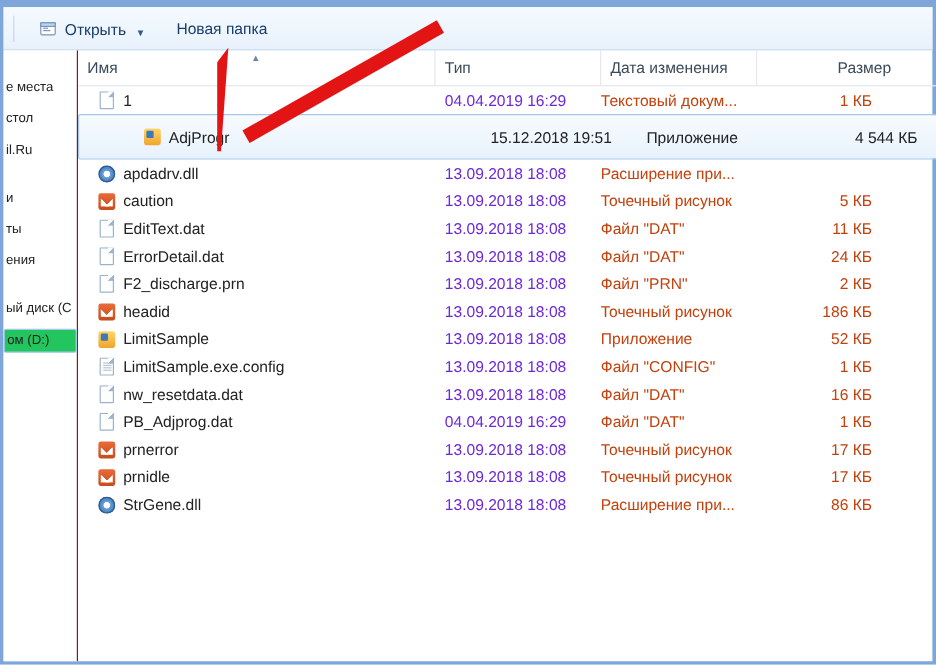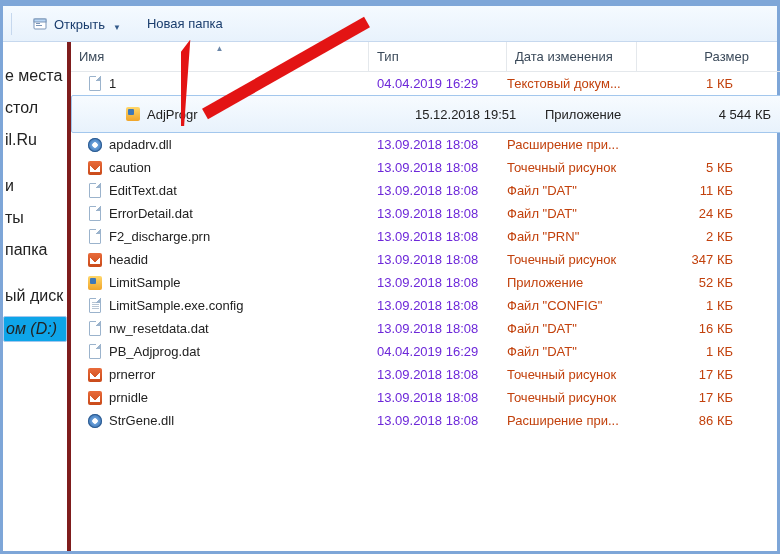--- a/index.html
+++ b/index.html
@@ -35,39 +35,38 @@
   .toolbar-icon {
     width: 16px; height: 16px;
     display: inline-flex; align-items: center; justify-content: center;
   }
   .body {
     flex: 1;
     display: flex;
   }
   .sidebar {
     width: 68px;
-    border-right: 4px solid #7f1d1d;
+    border-right: 1px solid #7f1d1d;
     background: #fff;
     padding-top: 8px;
     display: flex; flex-direction: column;
     gap: 8px;
-    font-size: 16px;
+    font-size: 11px;
     color: #222;
   }
   .sidebar-item {
     padding: 3px 4px 3px 2px;
     white-space: nowrap;
     overflow: hidden;
     text-align: left;
   }
   .sidebar-item.selected {
-    background: #0ea5e9;
+    background: #22c55e;
     border: 1px solid #a3c7ed;
     border-radius: 2px;
-    font-style: italic;
   }
   .filelist {
     flex: 1;
     display: flex; flex-direction: column;
   }
   .columns {
     height: 30px;
     display: flex;
     align-items: center;
     border-bottom: 1px solid #e4e8ec;
@@ -195,21 +194,21 @@
   <div class="body">
 
     <div class="sidebar" id="sidebar">
         <div class="sidebar-item"></div>
         <div class="sidebar-item">е места</div>
         <div class="sidebar-item">стол</div>
         <div class="sidebar-item">il.Ru</div>
         <div class="sidebar-item"></div>
         <div class="sidebar-item">и</div>
         <div class="sidebar-item">ты</div>
-        <div class="sidebar-item">папка</div>
+        <div class="sidebar-item">ения</div>
         <div class="sidebar-item"></div>
         <div class="sidebar-item">ый диск (C</div>
         <div class="sidebar-item selected">ом (D:)</div>
       </div>
 
     <div class="filelist">
       <div class="columns">
         <div class="col col-name">
           <span class="sort-arrow">▲</span>
           <span>Имя</span>
@@ -303,21 +302,21 @@
           </div>
           <div class="row">
             <div class="cell c-name">
               <span class="file-icon">
                 <span class="icon-bmp"></span>
               </span>
               <span>headid</span>
             </div>
             <div class="cell c-date">13.09.2018 18:08</div>
             <div class="cell c-type">Точечный рисунок</div>
-            <div class="cell c-size">347 КБ</div>
+            <div class="cell c-size">186 КБ</div>
           </div>
           <div class="row">
             <div class="cell c-name">
               <span class="file-icon">
                 <span class="icon-app"></span>
               </span>
               <span>LimitSample</span>
             </div>
             <div class="cell c-date">13.09.2018 18:08</div>
             <div class="cell c-type">Приложение</div>

